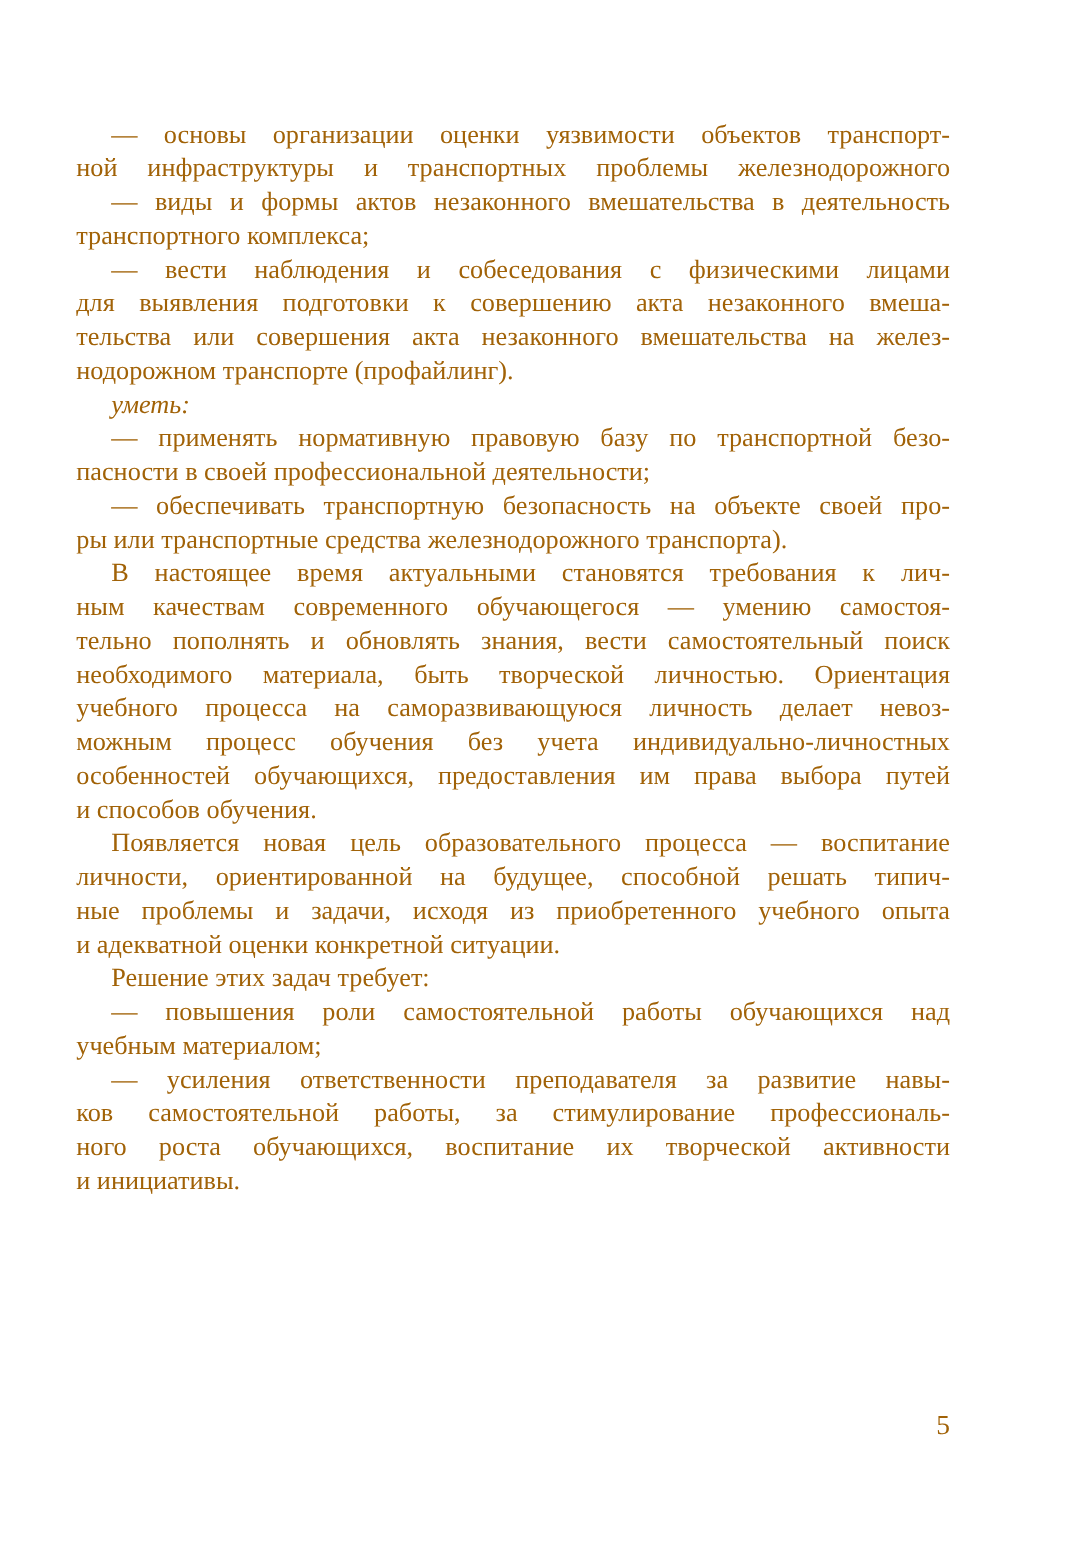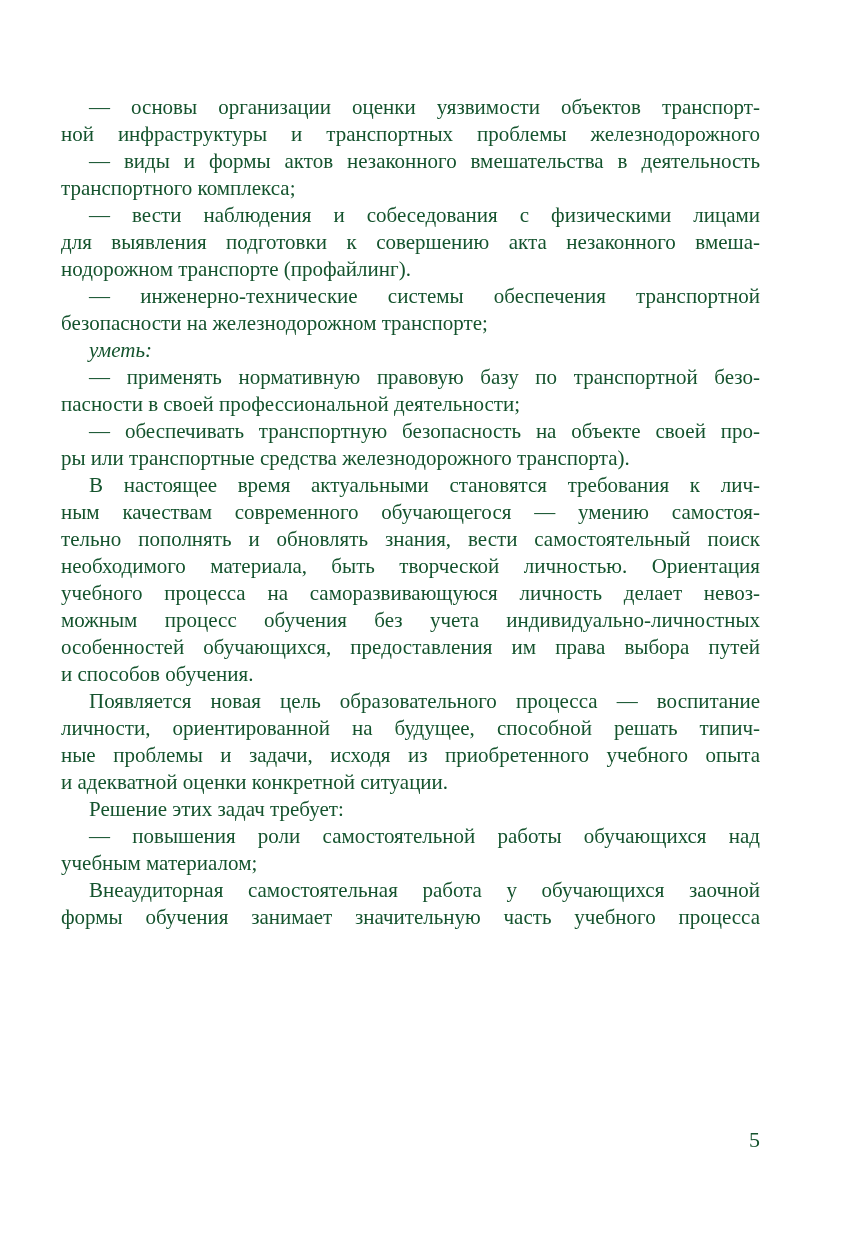--- a/index.html
+++ b/index.html
@@ -8,21 +8,21 @@
     background: #e8e8e8;
   }
   .page {
     position: relative;
     width: 857px;
     height: 1241px;
     margin: 0 auto;
     background: #ffffff;
     overflow: hidden;
     font-family: "Liberation Serif", "DejaVu Serif", serif;
-    color: #14532d;
+    color: #a16207;
   }
   .text-block {
     position: absolute;
     left: 61px;
     top: 94px;
     width: 699px;
     font-size: 21px;
     line-height: 27px;
   }
   .para {
@@ -62,25 +62,22 @@
         <span class="line first">— основы организации оценки уязвимости объектов транспорт-</span>
         <span class="line">ной инфраструктуры и транспортных проблемы железнодорожного</span>
       </p>
       <p class="para">
         <span class="line first">— виды и формы актов незаконного вмешательства в деятельность</span>
         <span class="line last">транспортного комплекса;</span>
       </p>
       <p class="para">
         <span class="line first">— вести наблюдения и собеседования с физическими лицами</span>
         <span class="line">для выявления подготовки к совершению акта незаконного вмеша-</span>
+        <span class="line">тельства или совершения акта незаконного вмешательства на желез-</span>
         <span class="line last">нодорожном транспорте (профайлинг).</span>
-      </p>
-      <p class="para">
-        <span class="line first">— инженерно-технические системы обеспечения транспортной</span>
-        <span class="line last">безопасности на железнодорожном транспорте;</span>
       </p>
       <p class="para italic">
         <span class="line first last">уметь:</span>
       </p>
       <p class="para">
         <span class="line first">— применять нормативную правовую базу по транспортной безо-</span>
         <span class="line last">пасности в своей профессиональной деятельности;</span>
       </p>
       <p class="para">
         <span class="line first">— обеспечивать транспортную безопасность на объекте своей про-</span>
@@ -103,18 +100,20 @@
         <span class="line last">и адекватной оценки конкретной ситуации.</span>
       </p>
       <p class="para">
         <span class="line first last">Решение этих задач требует:</span>
       </p>
       <p class="para">
         <span class="line first">— повышения роли самостоятельной работы обучающихся над</span>
         <span class="line last">учебным материалом;</span>
       </p>
       <p class="para">
-        <span class="line first">Внеаудиторная самостоятельная работа у обучающихся заочной</span>
-        <span class="line">формы обучения занимает значительную часть учебного процесса</span>
+        <span class="line first">— усиления ответственности преподавателя за развитие навы-</span>
+        <span class="line">ков самостоятельной работы, за стимулирование профессиональ-</span>
+        <span class="line">ного роста обучающихся, воспитание их творческой активности</span>
+        <span class="line last">и инициативы.</span>
       </p>
     </div>
   <div class="page-number">5</div>
 </div>
 
 </body></html>

